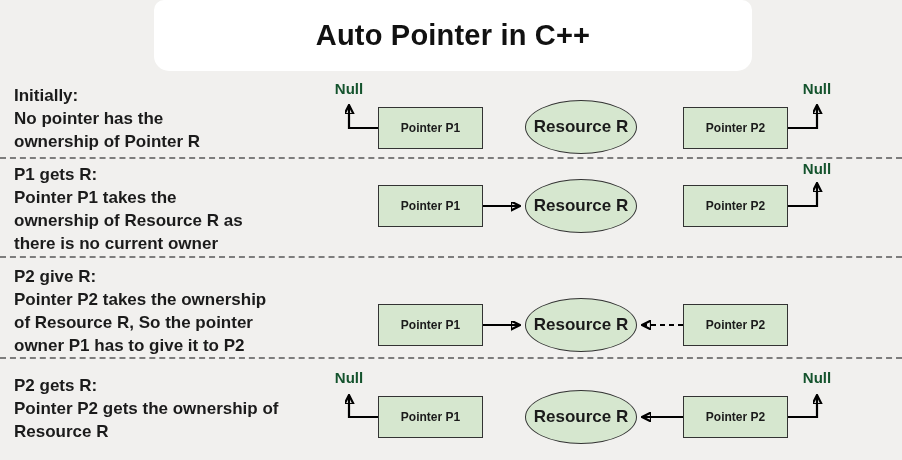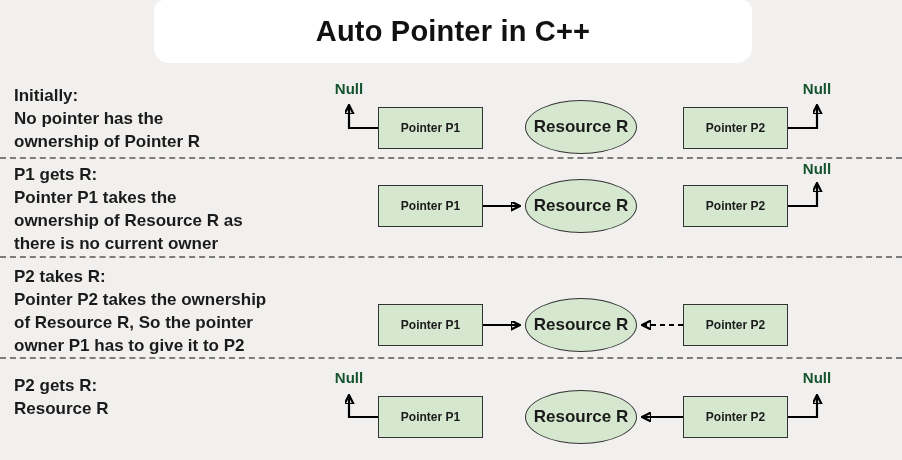--- a/index.html
+++ b/index.html
@@ -12,21 +12,21 @@
     position: relative;
     width: 902px;
     height: 460px;
     background: #f1f0ee;
     font-family: "Liberation Sans", sans-serif;
     color: #1b1b1b;
   }
   .banner {
     position: absolute;
     left: 154px; top: 0;
-    width: 598px; height: 63px;
+    width: 598px; height: 71px;
     background: #ffffff;
     border-radius: 10px 10px 15px 15px;
     display: flex; align-items: center; justify-content: center;
   }
   .title {
     font-size: 29px;
     font-weight: 700;
     letter-spacing: 0.2px;
     color: #111111;
   }
@@ -142,37 +142,38 @@
     <span>Pointer P1</span>
   </div>
   <div class="resource" style="left:525px; top:179px">
     <span>Resource R</span>
   </div>
   <div class="node" style="left:683px; top:185px">
     <span>Pointer P2</span>
   </div>
 
   <div class="caption" style="top:265px">
-    <span>P2 takes R:</span>
+    <span>P2 give R:</span>
     <span>Pointer P2 takes the ownership</span>
     <span>of Resource R, So the pointer</span>
     <span>owner P1 has to give it to P2</span>
   </div>
   <div class="node" style="left:378px; top:304px">
     <span>Pointer P1</span>
   </div>
   <div class="resource" style="left:525px; top:298px">
     <span>Resource R</span>
   </div>
   <div class="node" style="left:683px; top:304px">
     <span>Pointer P2</span>
   </div>
 
   <div class="caption" style="top:374px">
     <span>P2 gets R:</span>
+    <span>Pointer P2 gets the ownership of</span>
     <span>Resource R</span>
   </div>
   <span class="null-label" style="left:349px; top:369px">Null</span>
   <span class="null-label" style="left:817px; top:369px">Null</span>
   <div class="node" style="left:378px; top:396px">
     <span>Pointer P1</span>
   </div>
   <div class="resource" style="left:525px; top:390px">
     <span>Resource R</span>
   </div>

